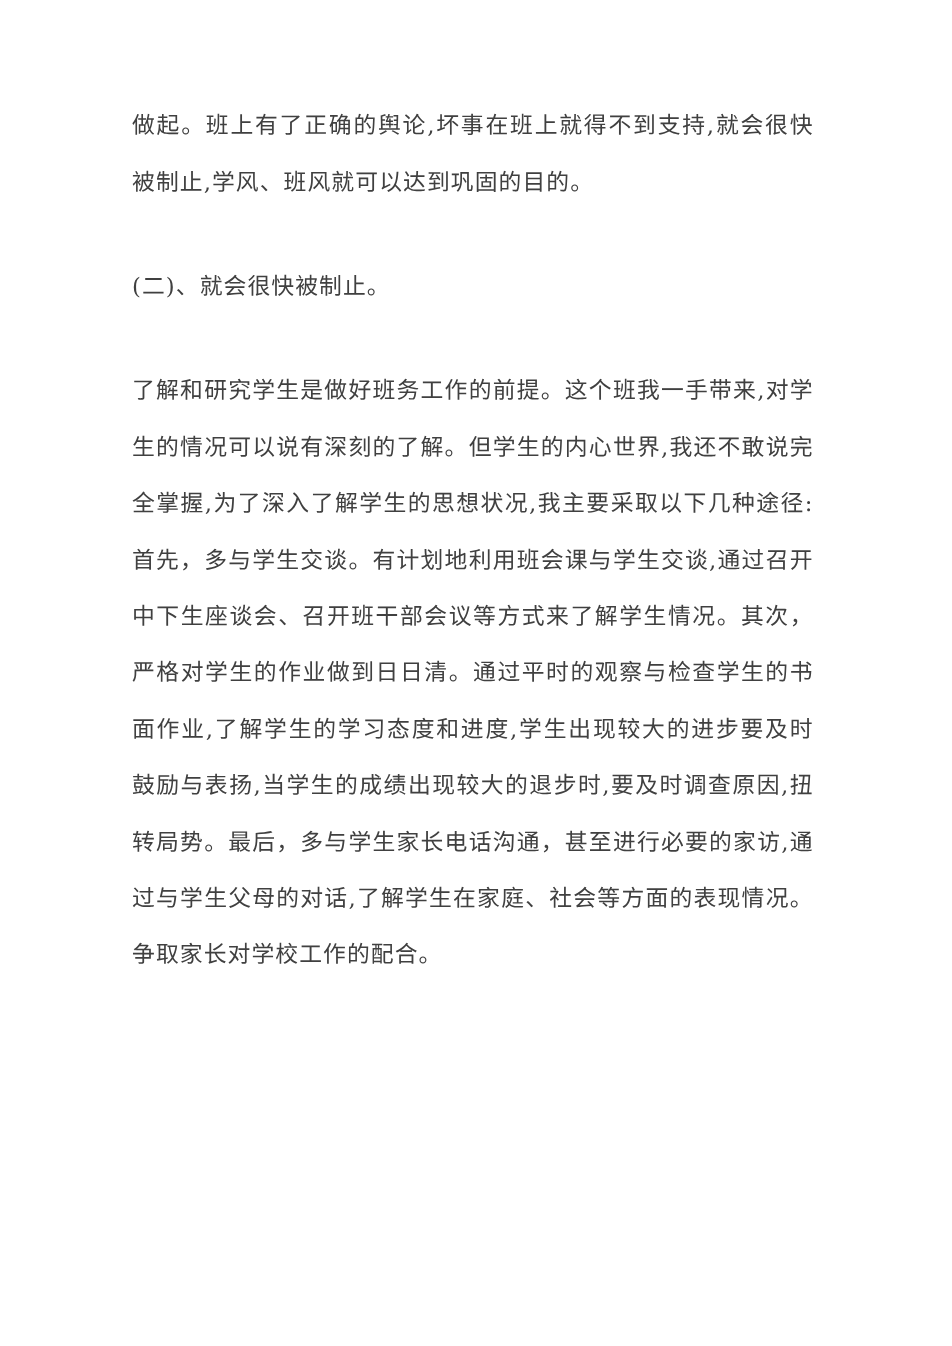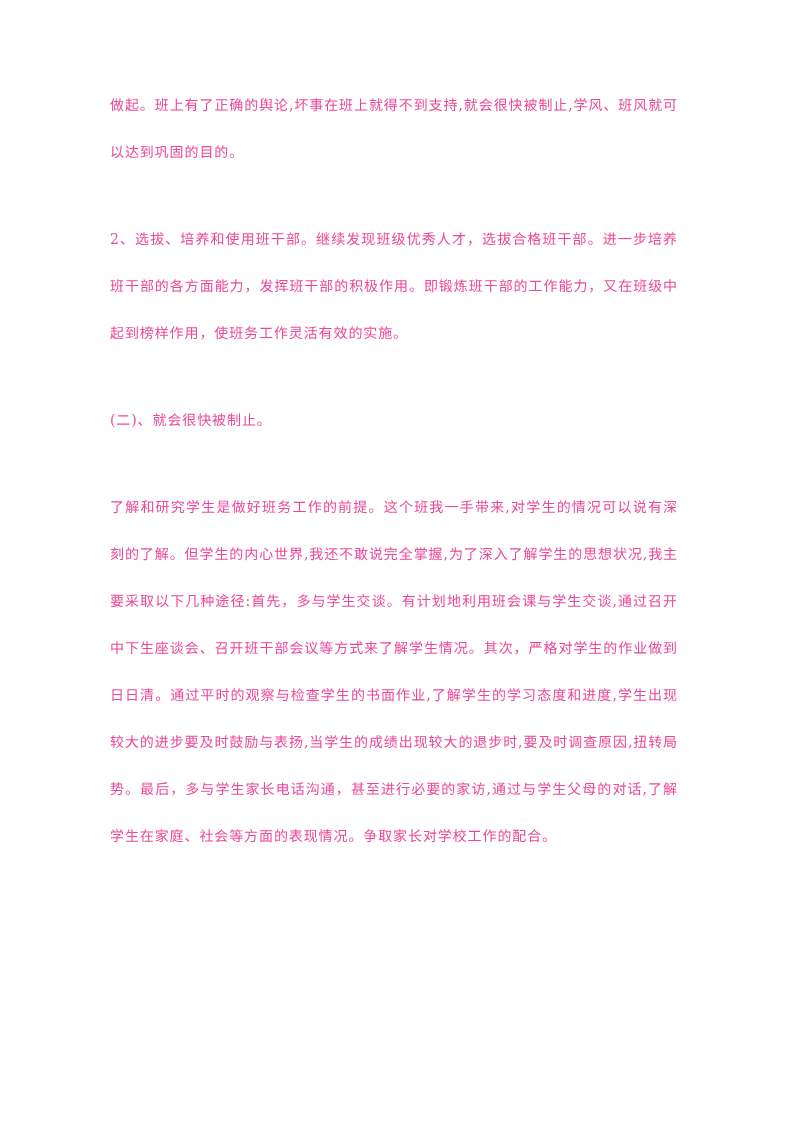--- a/index.html
+++ b/index.html
@@ -25,23 +25,23 @@
 
   .doc-body {
     position: absolute;
     left: 110px;
     top: 82px;
     width: 568px;
   }
 
   .para {
     margin: 0 0 40px 0;
-    color: #ec4899;
+    color: #404040;
     font-family: "DejaVu Serif", "Liberation Serif", serif;
-    font-size: 14px;
+    font-size: 19px;
     line-height: 47px;
     letter-spacing: 0.9px;
     text-align: justify;
     text-justify: inter-character;
     word-break: break-all;
     -webkit-font-smoothing: antialiased;
   }
 
   .para:last-child {
     margin-bottom: 0;
@@ -57,20 +57,19 @@
   }
 </style>
 </head>
 <body>
 
 <div class="page">
   <div class="doc-body">
 
     <p class="para">做起。班上有了正确的舆论,坏事在班上就得不到支持,就会很快被制止,学风、班风就可以达到巩固的目的。</p>
 
-    <p class="para numbered">2、选拔、培养和使用班干部。继续发现班级优秀人才，选拔合格班干部。进一步培养班干部的各方面能力，发挥班干部的积极作用。即锻炼班干部的工作能力，又在班级中起到榜样作用，使班务工作灵活有效的实施。</p>
 
     <p class="para heading-line">(二)、就会很快被制止。</p>
 
     <p class="para">了解和研究学生是做好班务工作的前提。这个班我一手带来,对学生的情况可以说有深刻的了解。但学生的内心世界,我还不敢说完全掌握,为了深入了解学生的思想状况,我主要采取以下几种途径:首先，多与学生交谈。有计划地利用班会课与学生交谈,通过召开中下生座谈会、召开班干部会议等方式来了解学生情况。其次，严格对学生的作业做到日日清。通过平时的观察与检查学生的书面作业,了解学生的学习态度和进度,学生出现较大的进步要及时鼓励与表扬,当学生的成绩出现较大的退步时,要及时调查原因,扭转局势。最后，多与学生家长电话沟通，甚至进行必要的家访,通过与学生父母的对话,了解学生在家庭、社会等方面的表现情况。争取家长对学校工作的配合。</p>
 
   </div>
 </div>
 
 </body></html>

